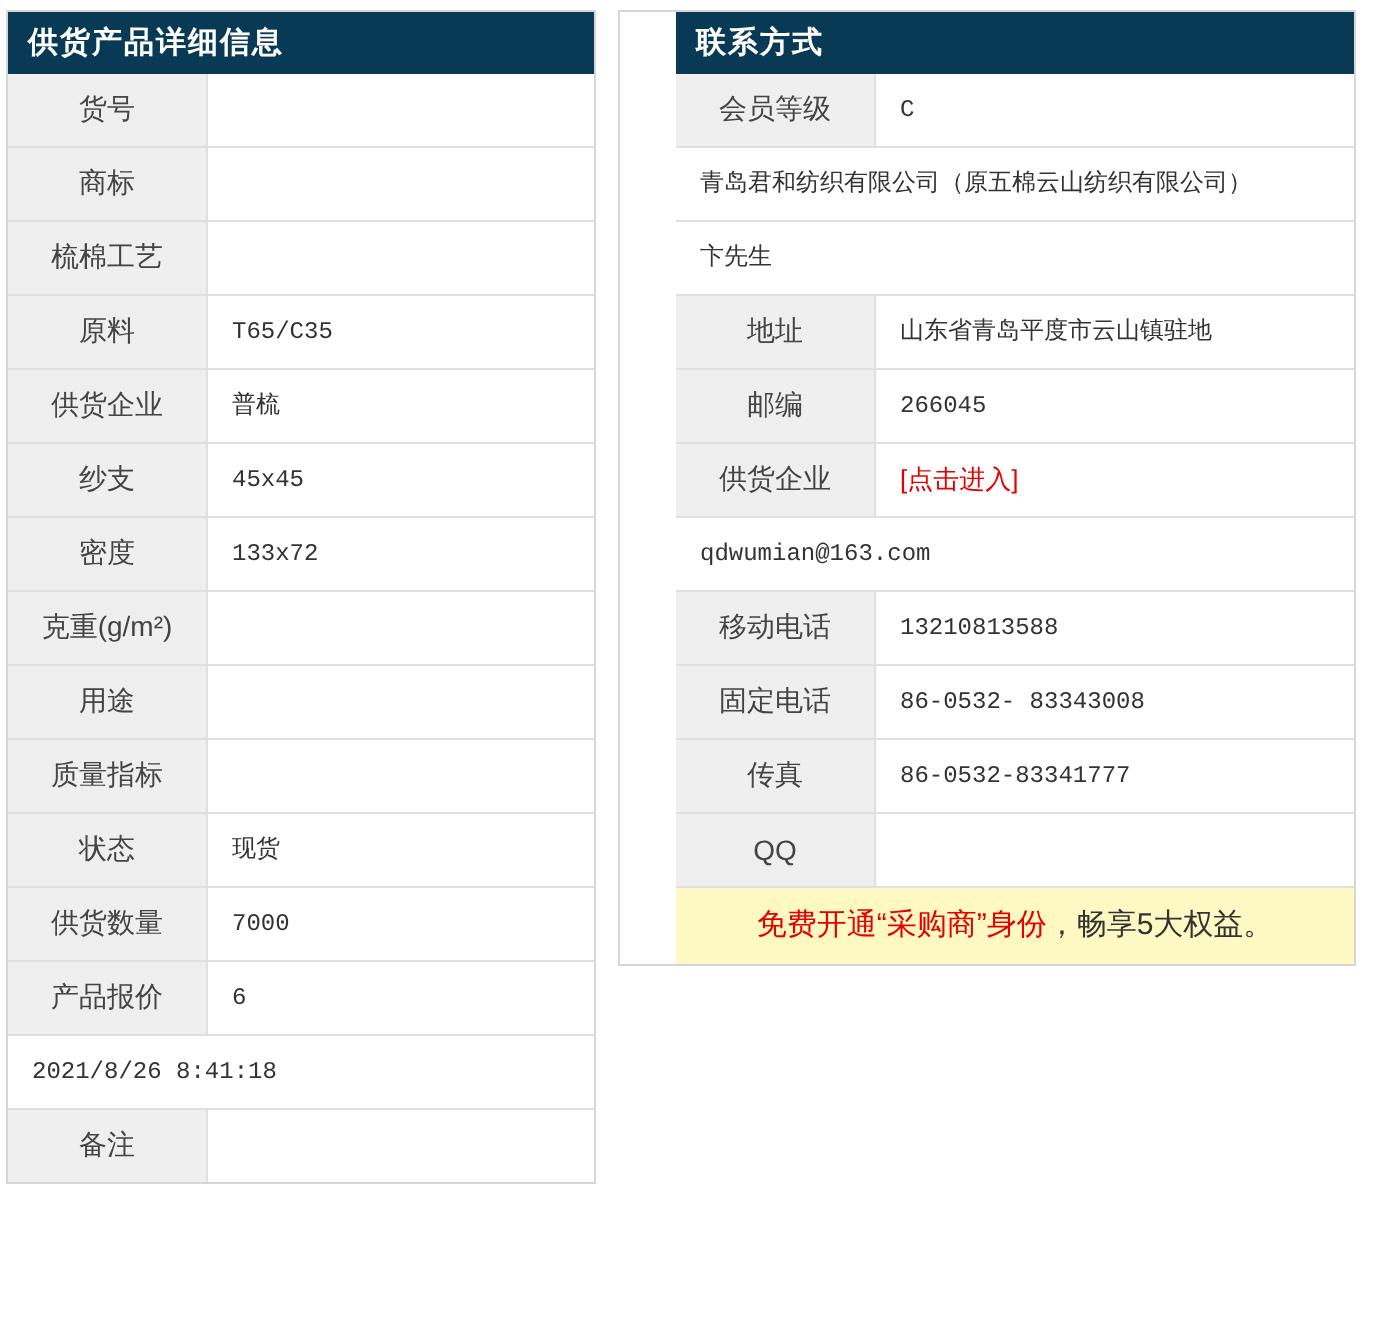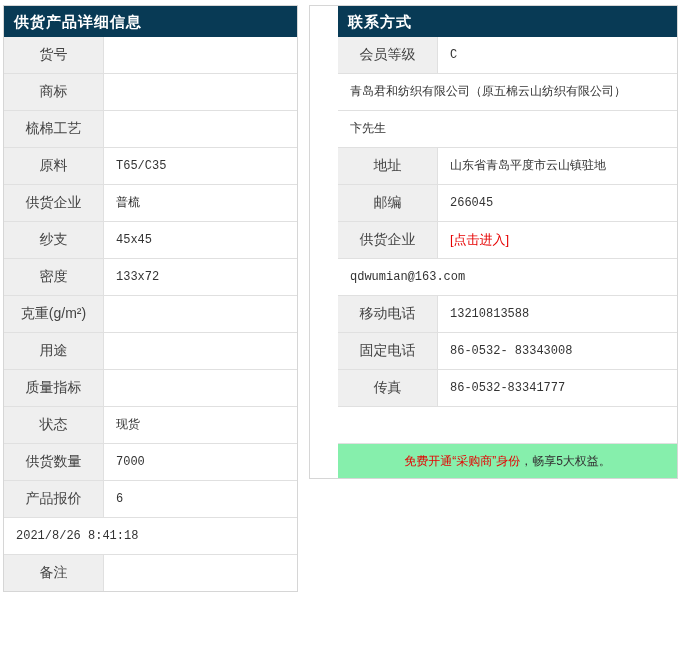--- a/index.html
+++ b/index.html
@@ -71,24 +71,24 @@
     word-break: break-all;
   }
   .cell-value.link {
     color: var(--red);
     font-family: Liberation Sans, sans-serif;
     font-size: 13px;
     cursor: pointer;
   }
   .footer-row {
     border-top: 1px solid var(--border);
-    background: #86efac;
+    background: #fef9c3;
     text-align: center;
     padding: 10px 4px;
-    font-size: 12px;
+    font-size: 15px;
     line-height: 1.2;
   }
   .footer-red { color: var(--red); cursor: pointer; }
   .footer-normal { color: var(--value-text); }
 </style>
 </head>
 <body>
 
 <div class="wrap">
 
@@ -190,20 +190,21 @@
   </div>
         <div class="row">
     <div class="cell-label">固定电话</div>
     <div class="cell-value">86-0532- 83343008</div>
   </div>
         <div class="row">
     <div class="cell-label">传真</div>
     <div class="cell-value">86-0532-83341777</div>
   </div>
         <div class="row">
+    <div class="cell-label">QQ</div>
     <div class="cell-value"></div>
   </div>
       </div>
     <div class="footer-row">
       <span class="footer-red">免费开通“采购商”身份</span><span class="footer-normal">，畅享5大权益。</span>
     </div>
   </div>
 
 </div>
 

